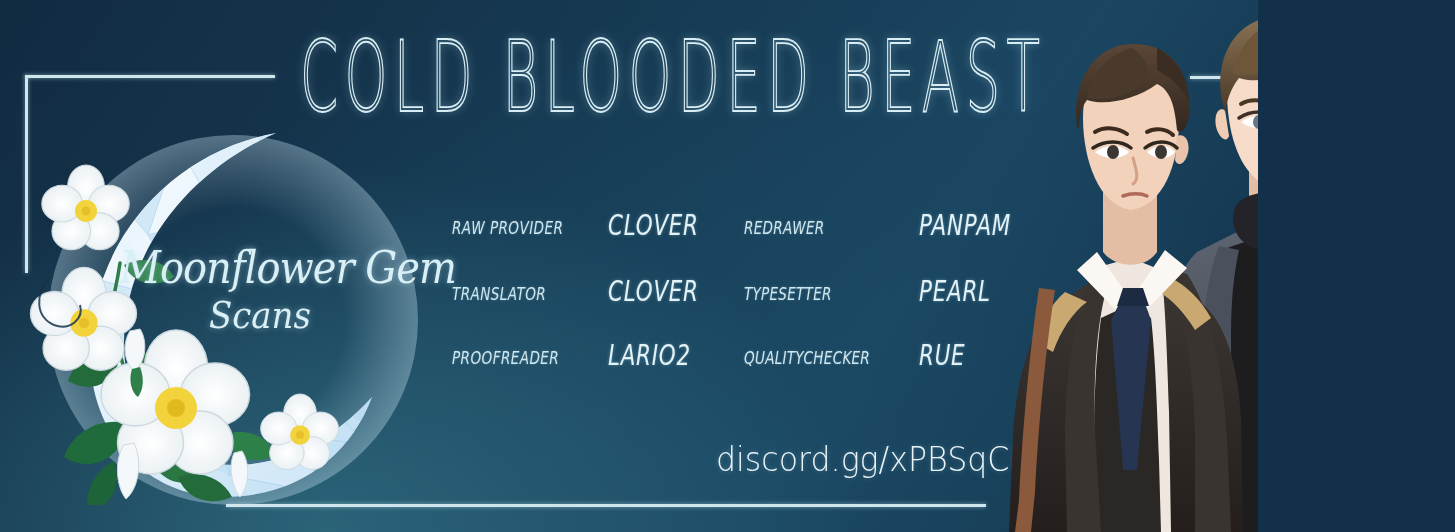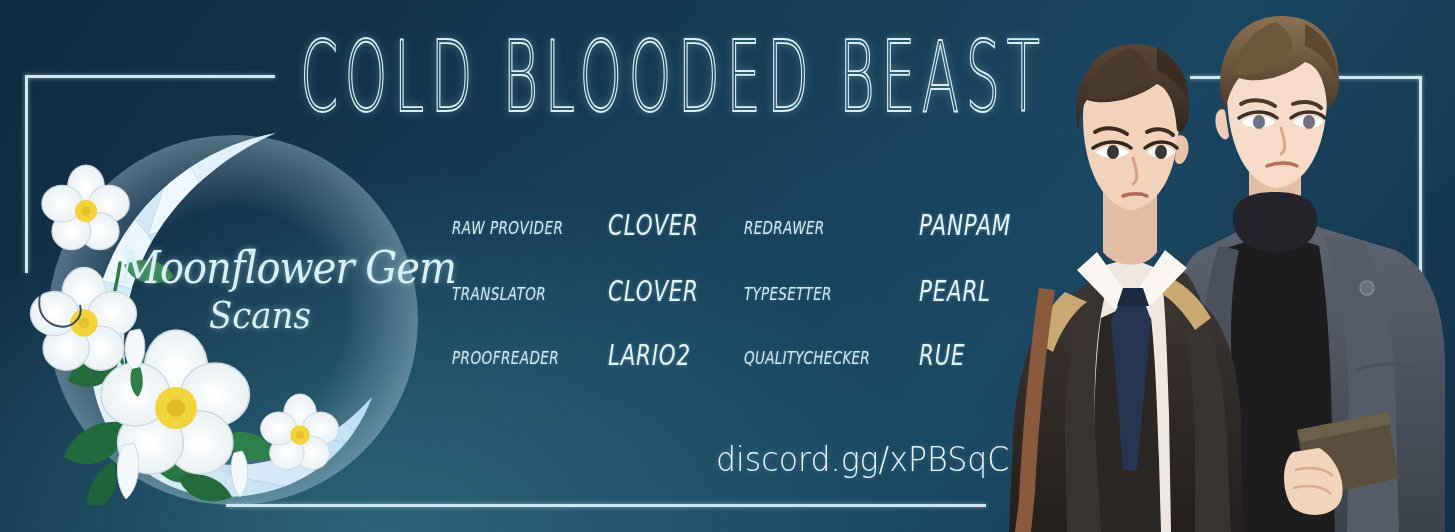--- a/index.html
+++ b/index.html
@@ -2,21 +2,21 @@
 <html><head>
 <meta charset="utf-8">
 <style>
   html,body{margin:0;padding:0;}
   body{
     width:1455px;height:532px;overflow:hidden;
     font-family:"Liberation Sans",sans-serif;
     background:#13304a;
   }
   .banner{
-    position:relative;width:1455px;height:532px;overflow:hidden;
+    position:relative;width:1258px;height:532px;overflow:hidden;
     background:
       radial-gradient(ellipse 900px 620px at 30% 105%, #2a5d73 0%, rgba(42,93,115,0) 62%),
       radial-gradient(ellipse 760px 520px at 52% 78%, #1d4861 0%, rgba(29,72,97,0) 70%),
       linear-gradient(130deg, #11293f 0%, #143category 0%, #163a53 42%, #1a4360 62%, #143248 100%);
     background-color:#1d4ed8;
   }
   .bgtint{
     position:absolute;inset:0;
     background:
       radial-gradient(ellipse 820px 560px at 26% 100%, rgba(47,106,126,.85) 0%, rgba(47,106,126,0) 65%),

